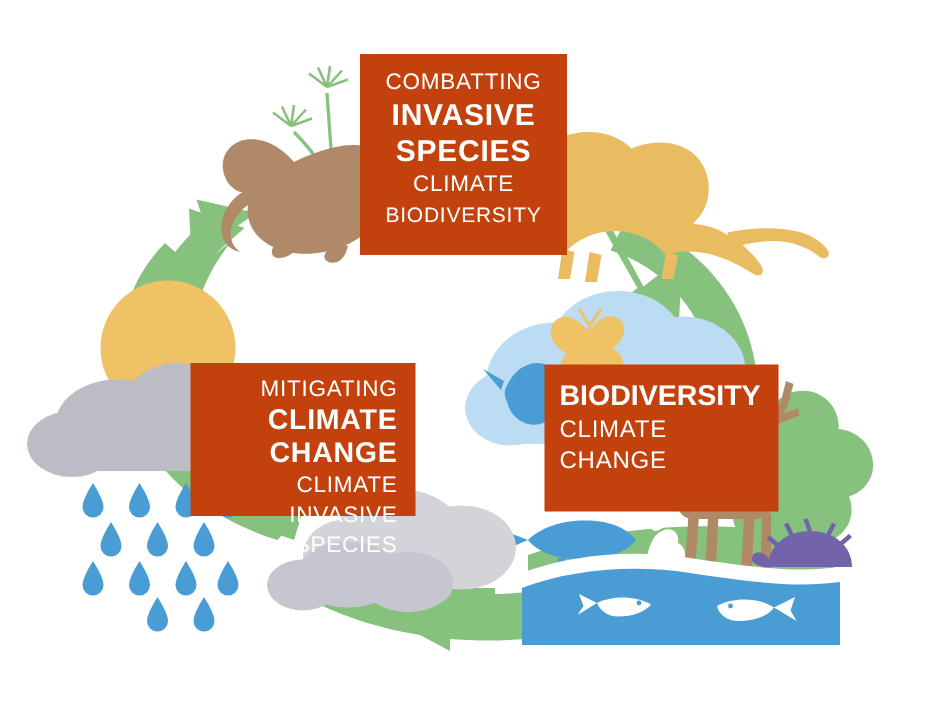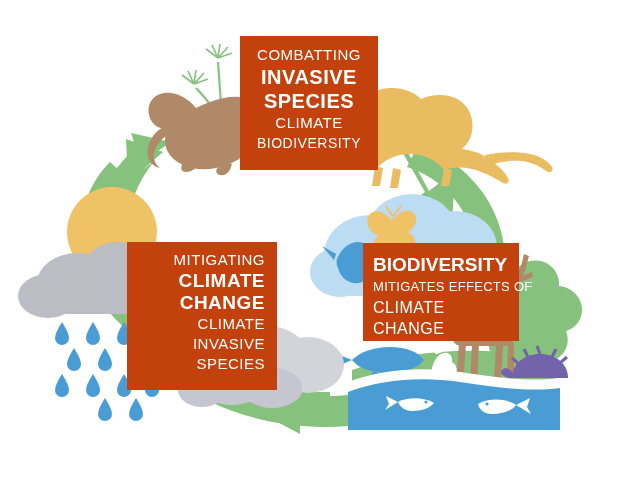--- a/index.html
+++ b/index.html
@@ -53,21 +53,21 @@
   }
   #box-top .line { font-size: 15px; line-height: 20px; }
   #box-top .line.bold { font-size: 20px; line-height: 24px; }
   #box-top .l5 { font-size: 14px; }
 
   
   #box-left {
     left: 127px;
     top: 242px;
     width: 150px;
-    height: 148px;
+    height: 102px;
     padding: 8px 12px 0 12px;
     text-align: right;
   }
   #box-left .line { font-size: 15px; line-height: 20px; }
   #box-left .line.bold { font-size: 19px; line-height: 22px; }
 
   
   #box-right {
     left: 363px;
     top: 243px;
@@ -529,18 +529,17 @@
     <span class="line">MITIGATING</span>
     <span class="line bold">CLIMATE</span>
     <span class="line bold">CHANGE</span>
     <span class="line">CLIMATE</span>
     <span class="line">INVASIVE</span>
     <span class="line">SPECIES</span>
   </div>
 
   <div class="textbox" id="box-right">
     <span class="line bold">BIODIVERSITY</span>
-    <span class="line l2">MITIGATES EFFECTS OF</span>
     <span class="line">CLIMATE</span>
     <span class="line">CHANGE</span>
   </div>
 
 </div>
 
 </body></html>

